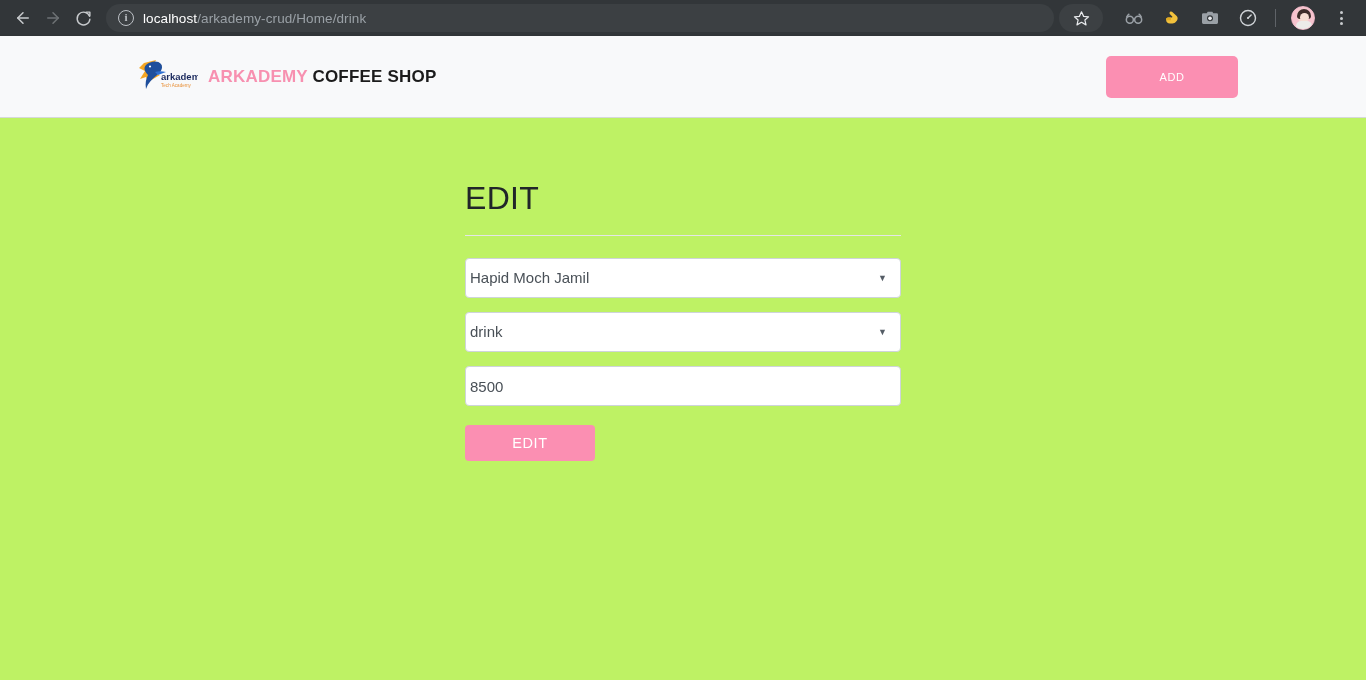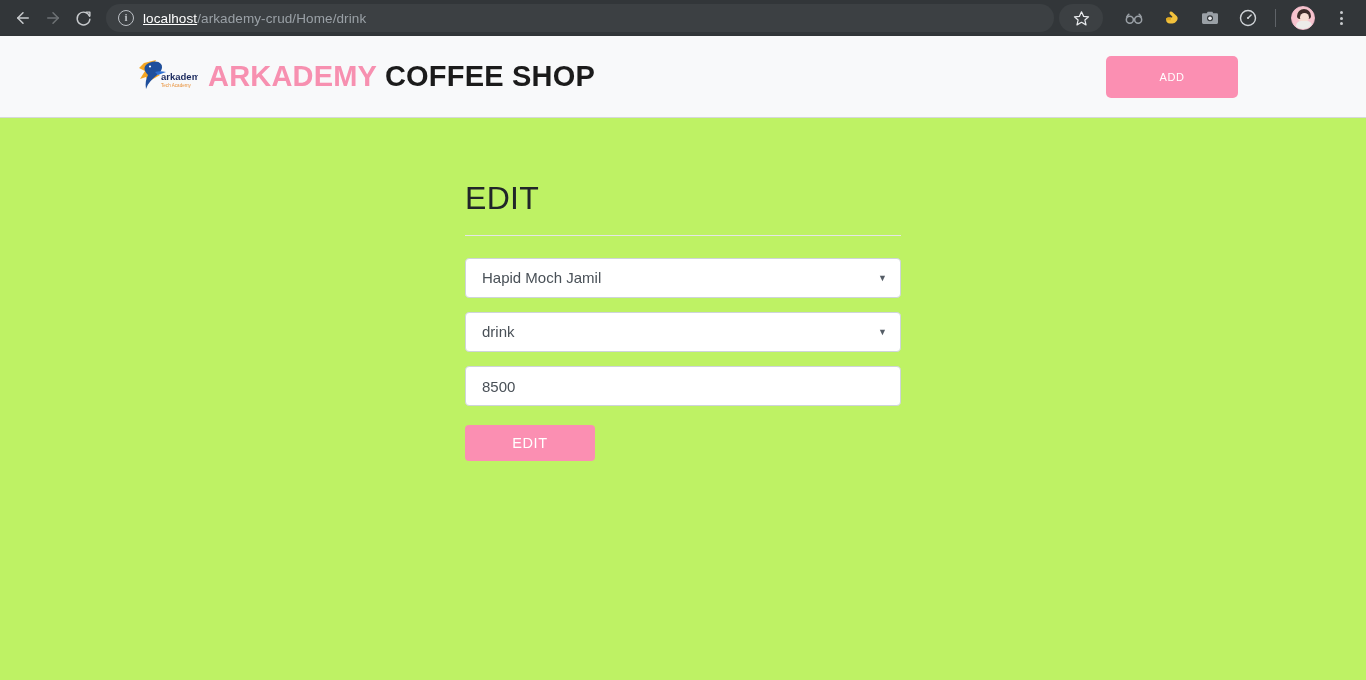--- a/index.html
+++ b/index.html
@@ -63,21 +63,21 @@
     font-weight: bold;
     flex: 0 0 auto;
     margin-right: 9px;
   }
   .url-text {
     font-size: 13.5px;
     color: #9aa0a6;
     white-space: nowrap;
     letter-spacing: 0.1px;
   }
-  .url-text .host { color: #ffffff; text-decoration: underline; }
+  .url-text .host { color: #ffffff; }
 
   .toolbar-icons {
     display: flex;
     align-items: center;
     margin-left: auto;
     margin-right: 6px;
   }
   .tb-icon {
     width: 28px; height: 28px;
     margin: 0 5px;
@@ -144,21 +144,21 @@
     align-items: center;
   }
   .logo {
     width: 62px;
     height: 40px;
     position: relative;
     margin-right: 10px;
   }
   .logo svg { display: block; }
   .brand-title {
-    font-size: 29px;
+    font-size: 17px;
     font-weight: bold;
     letter-spacing: 0.2px;
     white-space: nowrap;
   }
   .brand-title .pink { color: #f790b0; }
   .brand-title .dark { color: #1b1b1b; }
 
   .add-button {
     position: absolute;
     right: 128px;
@@ -209,21 +209,21 @@
   }
   .control {
     width: 436px;
     height: 40px;
     border: 1px solid #ced4da;
     border-radius: 4px;
     background: #ffffff;
     color: #495057;
     font-size: 15px;
     font-family: "Liberation Sans", sans-serif;
-    padding: 0 16px;
+    padding: 0 4px;
     outline: none;
     display: flex;
     align-items: center;
   }
   select.control {
     -webkit-appearance: none;
     appearance: none;
     display: block;
     line-height: 38px;
   }

